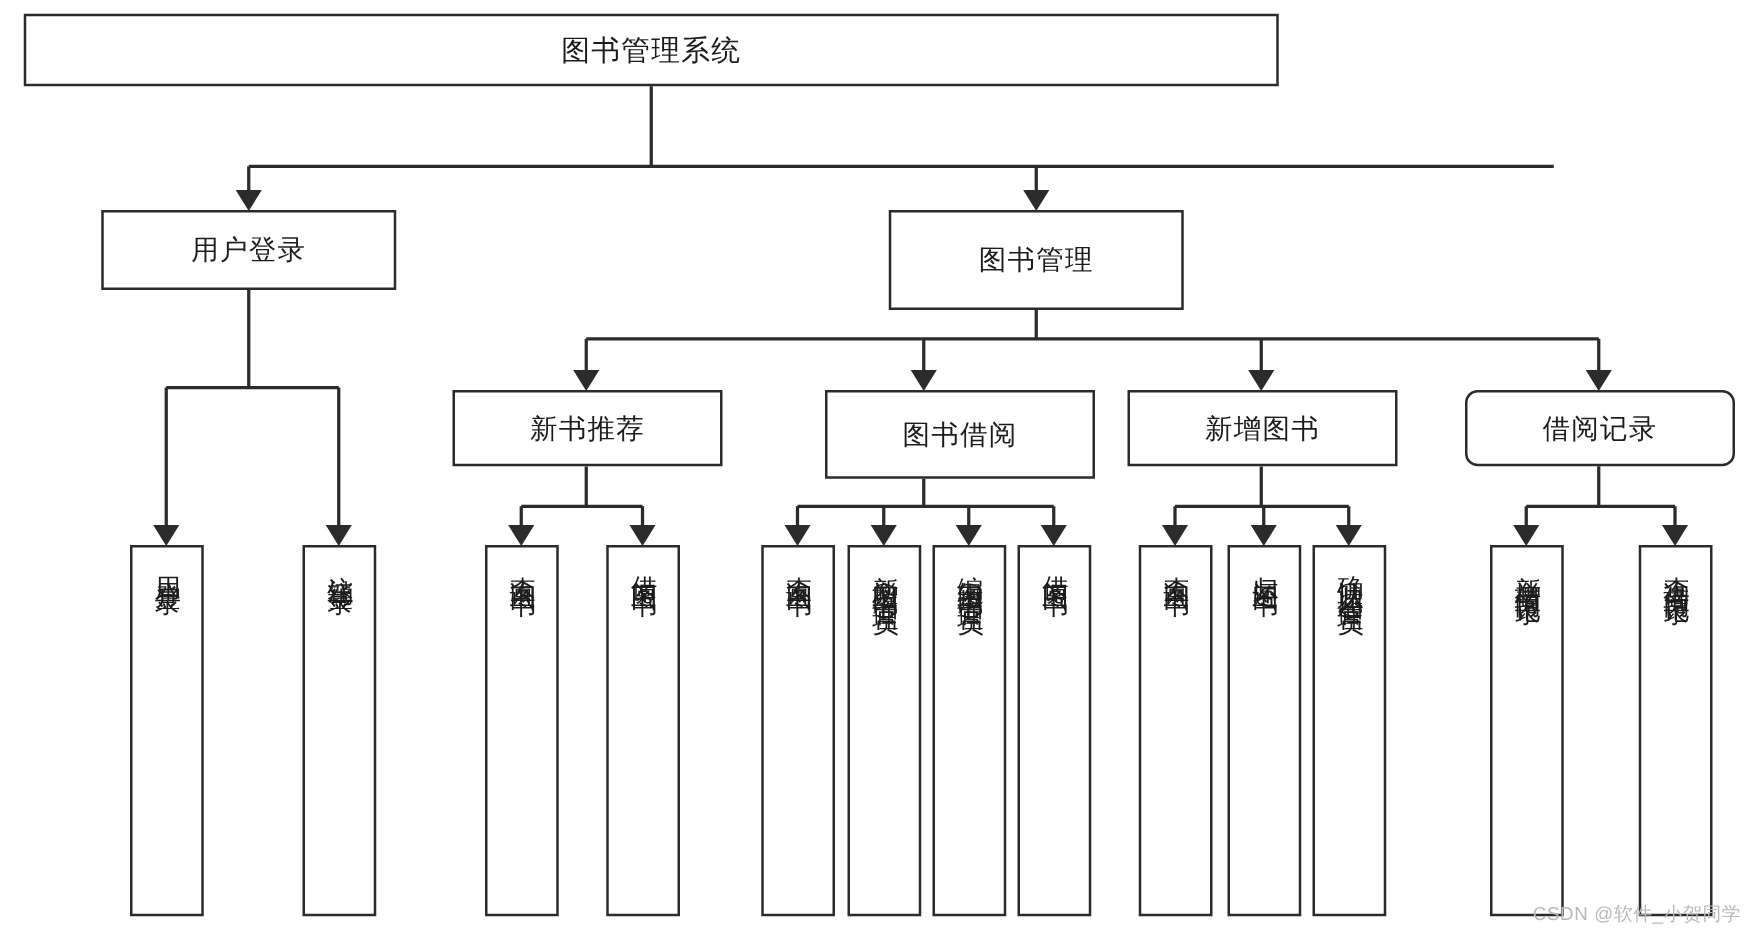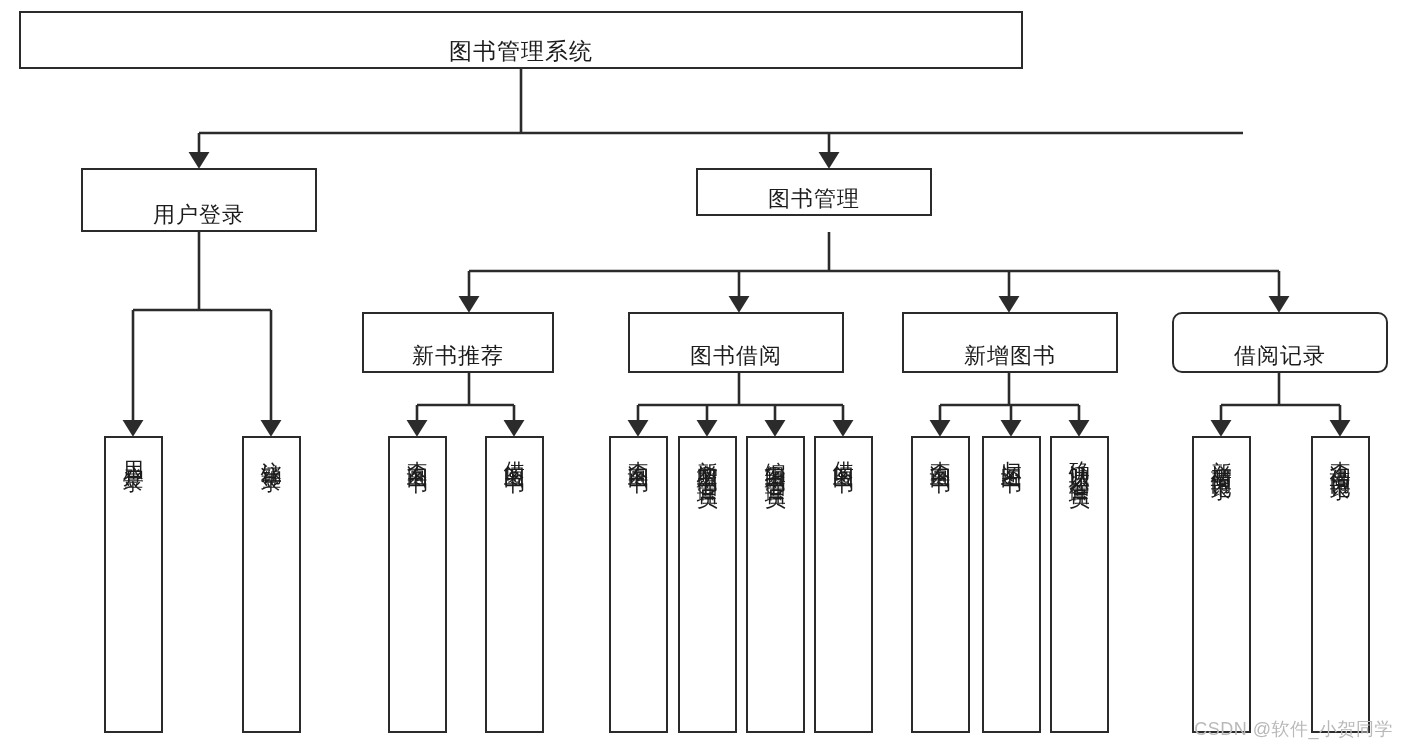--- a/index.html
+++ b/index.html
@@ -1,27 +1,27 @@
 <!DOCTYPE html>
 <html><head>
 <meta charset="utf-8">
 <style>
   html,body{margin:0;padding:0;background:#ffffff;}
   body{font-family:"Liberation Sans","DejaVu Sans",sans-serif;}
   #stage{position:relative;width:1405px;height:747px;background:#ffffff;overflow:hidden;}
   svg#wires{position:absolute;left:0;top:0;width:1405px;height:747px;}
   .node{position:absolute;box-sizing:border-box;background:#ffffff;
-        border:2.5px solid #2b2b2b;display:flex;align-items:flex-end;justify-content:center;}
+        border:2.5px solid #2b2b2b;display:flex;align-items:center;justify-content:center;}
   .node.h{font-size:22px;color:#1c1c1c;letter-spacing:1px;}
   .node.root{font-size:23px;}
   .node.v{padding:6px 0;align-items:flex-start;}
   .vtext{writing-mode:vertical-rl;text-orientation:upright;
          font-size:21px;color:#1c1c1c;line-height:1.32;letter-spacing:4px;
          white-space:pre;text-align:left;}
-  .watermark{position:absolute;right:12px;bottom:6px;font-size:18px;color:#b9b9b9;
+  .watermark{position:absolute;right:12px;bottom:6px;font-size:15px;color:#b9b9b9;
              letter-spacing:0.5px;white-space:nowrap;}
 </style>
 </head>
 <body>
 
 <div id="stage">
 
   <svg id="wires" viewBox="0 0 1405 747" xmlns="http://www.w3.org/2000/svg">
     <defs>
       <marker id="arw" markerWidth="9" markerHeight="9" refX="3.2" refY="4.5" orient="auto" markerUnits="strokeWidth">
@@ -72,28 +72,28 @@
     </g>
   </svg>
 
   <div class="node h root" style="left:19px;top:11px;width:1004px;height:58px;">
     <span>图书管理系统</span>
   </div>
 
   <div class="node h" style="left:81px;top:168px;width:236px;height:64px;">
     <span>用户登录</span>
   </div>
-  <div class="node h" style="left:696px;top:168px;width:236px;height:48px;">
+  <div class="node h" style="left:711px;top:168px;width:236px;height:80px;">
     <span>图书管理</span>
   </div>
 
-  <div class="node h" style="left:362px;top:312px;width:192px;height:61px;">
+  <div class="node h" style="left:362px;top:312px;width:216px;height:61px;">
     <span>新书推荐</span>
   </div>
-  <div class="node h" style="left:628px;top:312px;width:216px;height:61px;">
+  <div class="node h" style="left:660px;top:312px;width:216px;height:71px;">
     <span>图书借阅</span>
   </div>
   <div class="node h" style="left:902px;top:312px;width:216px;height:61px;">
     <span>新增图书</span>
   </div>
   <div class="node h" style="left:1172px;top:312px;width:216px;height:61px;border-radius:10px;">
     <span>借阅记录</span>
   </div>
 
   <div class="node v" style="left:104px;top:436px;width:59px;height:297px;">

